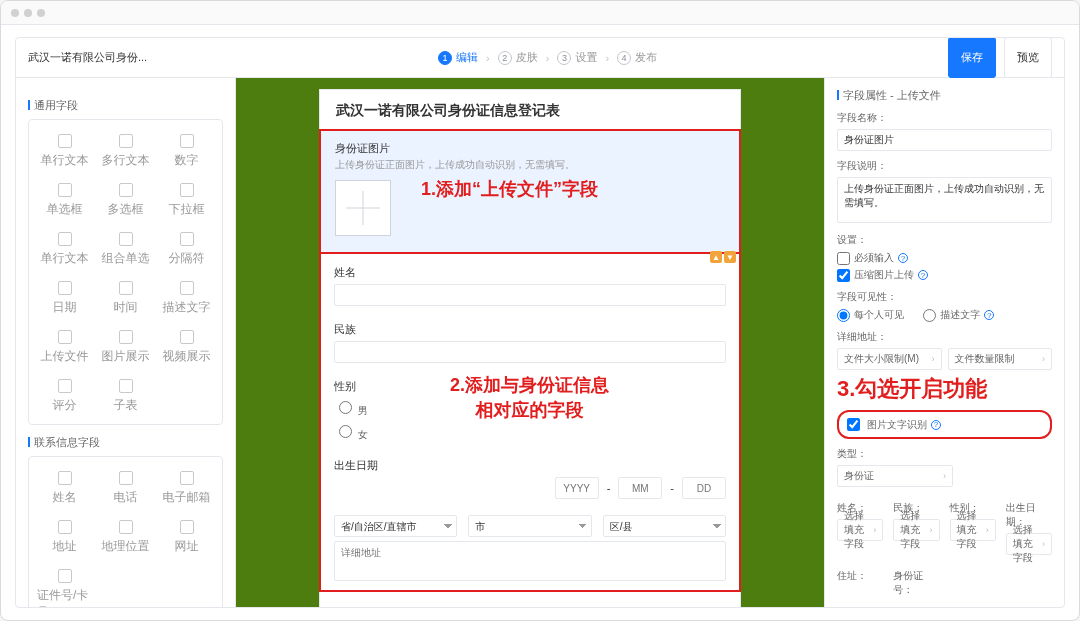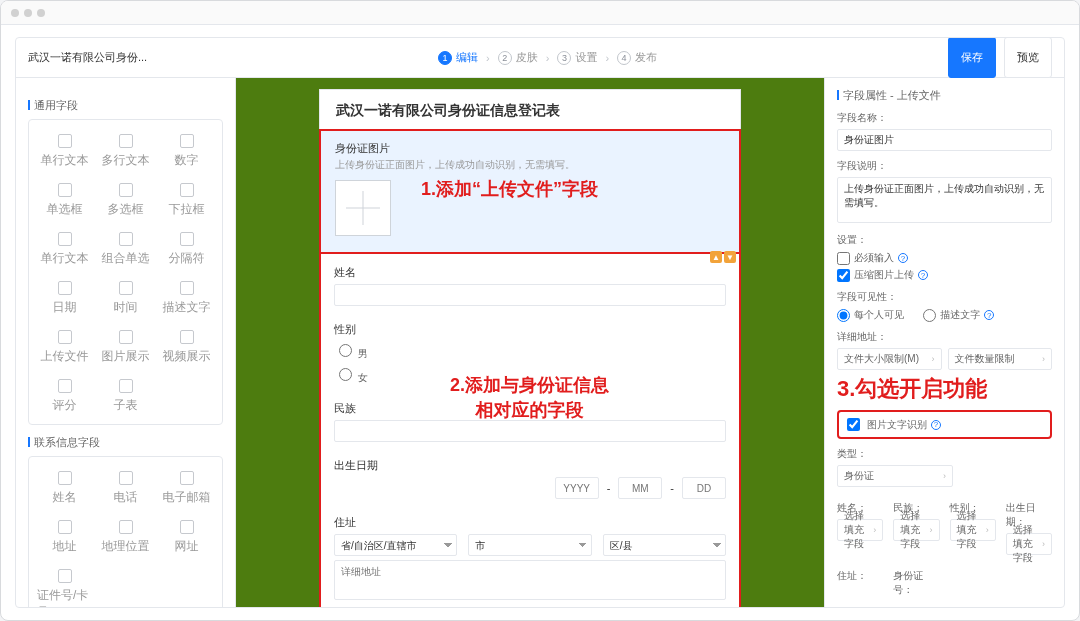--- a/index.html
+++ b/index.html
@@ -158,21 +158,21 @@
   .rp-row input[type=radio], .rp-row input[type=checkbox] { margin: 0; }
   .help { color: var(--blue); border:1px solid var(--blue); border-radius:50%; width:10px; height:10px; font-size:8px; display:inline-flex; align-items:center; justify-content:center; }
   .small-sel {
     height: 22px; border:1px solid var(--border); border-radius:2px; font-size:10px;
     display:flex; align-items:center; justify-content:space-between; padding:0 6px; color:var(--text-light);
     background:#fff; cursor:pointer;
   }
   .small-sel .arr { color:#bbb; font-size:9px;}
   .sel-grid { display:grid; grid-template-columns: 1fr 1fr 1fr 1fr; gap: 6px 10px; }
   .ocr-box {
-    border: 2px solid var(--red); padding: 3px 4px; margin: 6px 0 4px; border-radius: 4px;
+    border: 2px solid var(--red); padding: 3px 4px; margin: 6px 0 4px; border-radius: 12px;
   }
   .ocr-box label { display:flex; align-items:center; gap:4px; font-size:10px; color: var(--text-light);}
   .callout3 {
     color: var(--red); font-weight:700; font-size:22px; margin: 4px 0 2px;
     text-align: left;
   }
   .upload-opts-row { display:flex; gap:6px; }
   .upload-opts-row .small-sel { flex:1; }
   
   ::-webkit-scrollbar { width: 6px; height: 6px; }
@@ -347,46 +347,45 @@
               <div class="pos-marker">
                   <span>▲</span>
                   <span>▼</span>
                 </div>
 
               <div class="field-block">
                 <span class="lbl">姓名</span>
                 <input class="txt-input" style="">
               </div>
               <div class="field-block">
+                <span class="lbl">民族</span>
+                <input class="txt-input" style="">
+              </div>
+              <div class="field-block">
                 <span class="lbl">性别</span>
                 <div class="radio-row">
                   <label><input type="radio" name="g" style=""> <span>男</span></label>
                   <label><input type="radio" name="g" style=""> <span>女</span></label>
                 </div>
-              </div>
-              <div class="field-block">
-                <span class="lbl">民族</span>
-                <input class="txt-input" style="">
               </div>
 
               <div class="callout" style="left:130px; top:120px; line-height:1.4; text-align:center;">
                 <div>2.添加与身份证信息</div>
                 <div>相对应的字段</div>
               </div>
 
               <div class="field-block">
                 <span class="lbl">出生日期</span>
                 <div class="date-row">
                   <input class="txt-input" placeholder="YYYY" style=""> -
                   <input class="txt-input" placeholder="MM" style=""> -
                   <input class="txt-input" placeholder="DD" style="">
                 </div>
               </div>
               <div class="field-block">
-                <span class="lbl">住址</span>
                 <div class="addr-row">
                   <select class="sel"><option>省/自治区/直辖市</option></select>
                   <select class="sel"><option>市</option></select>
                   <select class="sel"><option>区/县</option></select>
                 </div>
                 <textarea class="txt-input" style="margin-top: 4px;" placeholder="详细地址"></textarea>
               </div>
 
             </div>
           </div>

